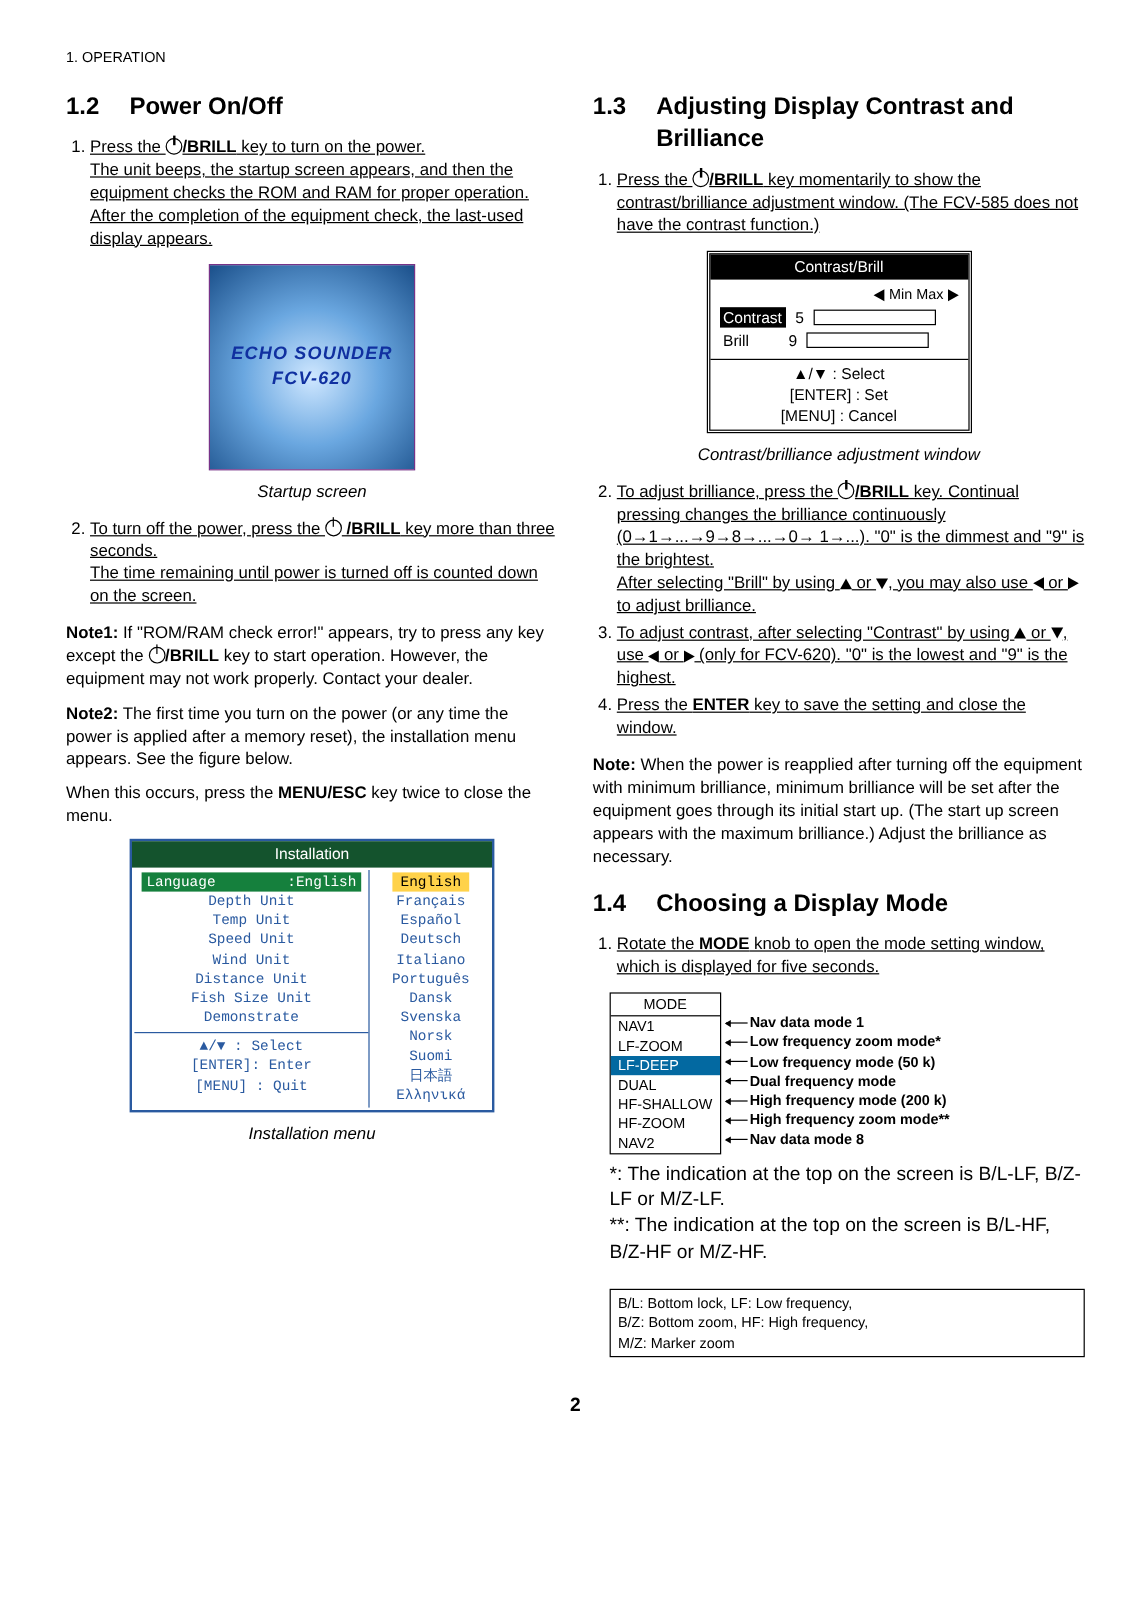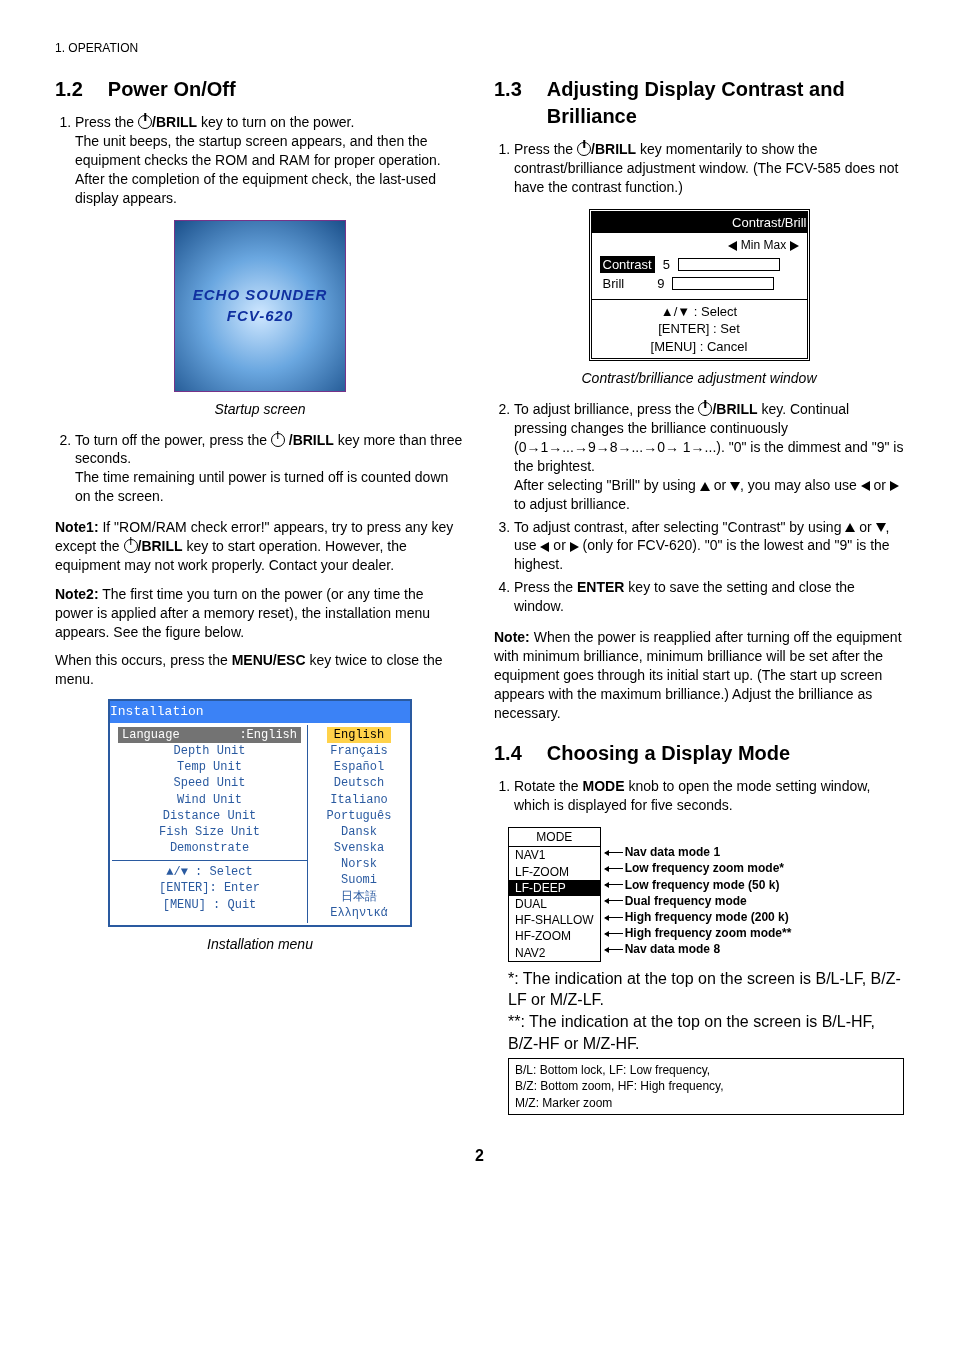--- a/index.html
+++ b/index.html
@@ -33,20 +33,21 @@
   }
   h2 .num { flex: 0 0 auto; }
   h2 .title { flex: 1; }
   ol.steps {
     list-style: decimal;
     padding-left: 20px;
     margin: 0 0 12px 0;
   }
   ol.steps > li {
     margin-bottom: 4px;
+    text-decoration: underline;
   }
   p { margin: 0 0 10px 0; }
   .fig-center { text-align: center; margin: 8px 0; }
   .fig-caption { font-style: italic; text-align:center; margin:4px 0 12px 0; }
   .power-icon {
     display:inline-block;
     width:12px;height:12px;border:1.5px solid #000;border-radius:50%;
     position:relative; top:2px;
   }
   .power-icon::after{
@@ -55,50 +56,50 @@
   .startup-box {
     width:170px;height:170px;margin:0 auto;
     background: radial-gradient(circle at 50% 55%, #cfe7ff 0%, #6aa7e0 45%, #1a4f8a 100%);
     border:1px solid #738;
     display:flex;flex-direction:column;align-items:center;justify-content:center;
     color:#1030a0;font-weight:bold;font-style:italic;font-size:15px;letter-spacing:1px;
   }
   .install-box {
     width:300px;margin:0 auto;border:2px solid #2a5aa0;background:#fff;
   }
-  .install-title{background:#3b82f6;color:#fff;text-align:left;font-family:Liberation Mono, monospace;font-size:13px;padding:2px 0;}
+  .install-title{background:#14532d;color:#fff;text-align:center;font-family:Liberation Sans, sans-serif;font-size:13px;padding:2px 0;}
   .install-body{display:flex;padding:2px;}
   .install-left{flex:1;font-family:'Courier New',monospace;font-size:12px;color:#2a5aa0;padding:2px 6px;border-right:1px solid #2a5aa0;}
-  .lang-row{background:#737373;color:#fff;display:flex;justify-content:space-between;padding:0 4px;}
+  .lang-row{background:#15803d;color:#fff;display:flex;justify-content:space-between;padding:0 4px;}
   .install-right{width:90px;font-family:'Courier New',monospace;font-size:12px;color:#2a5aa0;padding:2px 4px 2px 6px;}
   .eng-hl{background:#ffd24a;color:#000;padding:0 2px;display:inline-block;width:60px;}
   .install-foot{border-top:1px solid #2a5aa0;font-family:'Courier New',monospace;font-size:12px;color:#2a5aa0;padding:3px 6px;}
 
   .cb-box{
     width:215px;margin:0 auto;border:3px double #000;background:#fff;font-size:13px;
   }
-  .cb-title{background:#000;color:#fff;text-align:right;padding:2px 0;}
+  .cb-title{background:#000;color:#fff;text-align:center;padding:2px 0;}
   .cb-body{padding:4px 8px;}
   .cb-row{display:flex;align-items:center;gap:8px;margin:2px 0;}
   .cb-label-sel{background:#000;color:#fff;padding:0 3px;}
   .bar-outer{border:1px solid #000;width:100px;height:11px;position:relative;}
   .bar-fill{background:#000;height:100%;}
   .cb-foot{border-top:1px solid #000;padding:3px 8px;font-size:13px;}
 
   .mode-fig{display:flex;gap:4px;align-items:flex-start;font-size:12px;margin:4px 0 6px 14px;}
   .mode-col1{border:1px solid #000;}
   .mode-head{border-bottom:1px solid #000;padding:1px 10px;text-align:center;}
   .mode-item{padding:0 6px;white-space:nowrap;}
-  .mode-item.sel{background:#000000;color:#fff;}
+  .mode-item.sel{background:#0369a1;color:#fff;}
   .mode-col2{padding-top:17px;font-weight:bold;}
   .mode-line{display:flex;align-items:center;gap:2px;}
   .arrow-l{width:18px;border-top:1px solid #000;position:relative;}
   .arrow-l::before{content:"";position:absolute;left:-1px;top:-3px;border-right:5px solid #000;border-top:3px solid transparent;border-bottom:3px solid transparent;}
   .small-note{font-size:16px;margin-left:14px;}
-  .legend-box{border:1px solid #000;font-size:12px;padding:3px 6px;margin:4px 0 0 14px;}
+  .legend-box{border:1px solid #000;font-size:12px;padding:3px 6px;margin:20px 0 0 14px;}
 
   .tri{display:inline-block;width:0;height:0;vertical-align:middle;}
   .tri-up{border-left:5px solid transparent;border-right:5px solid transparent;border-bottom:9px solid #000;}
   .tri-down{border-left:5px solid transparent;border-right:5px solid transparent;border-top:9px solid #000;}
   .tri-left{border-top:5px solid transparent;border-bottom:5px solid transparent;border-right:9px solid #000;}
   .tri-right{border-top:5px solid transparent;border-bottom:5px solid transparent;border-left:9px solid #000;}
 
   .page-num{text-align:center;font-weight:bold;font-size:16px;margin-top:30px;}
 </style>
 </head>

